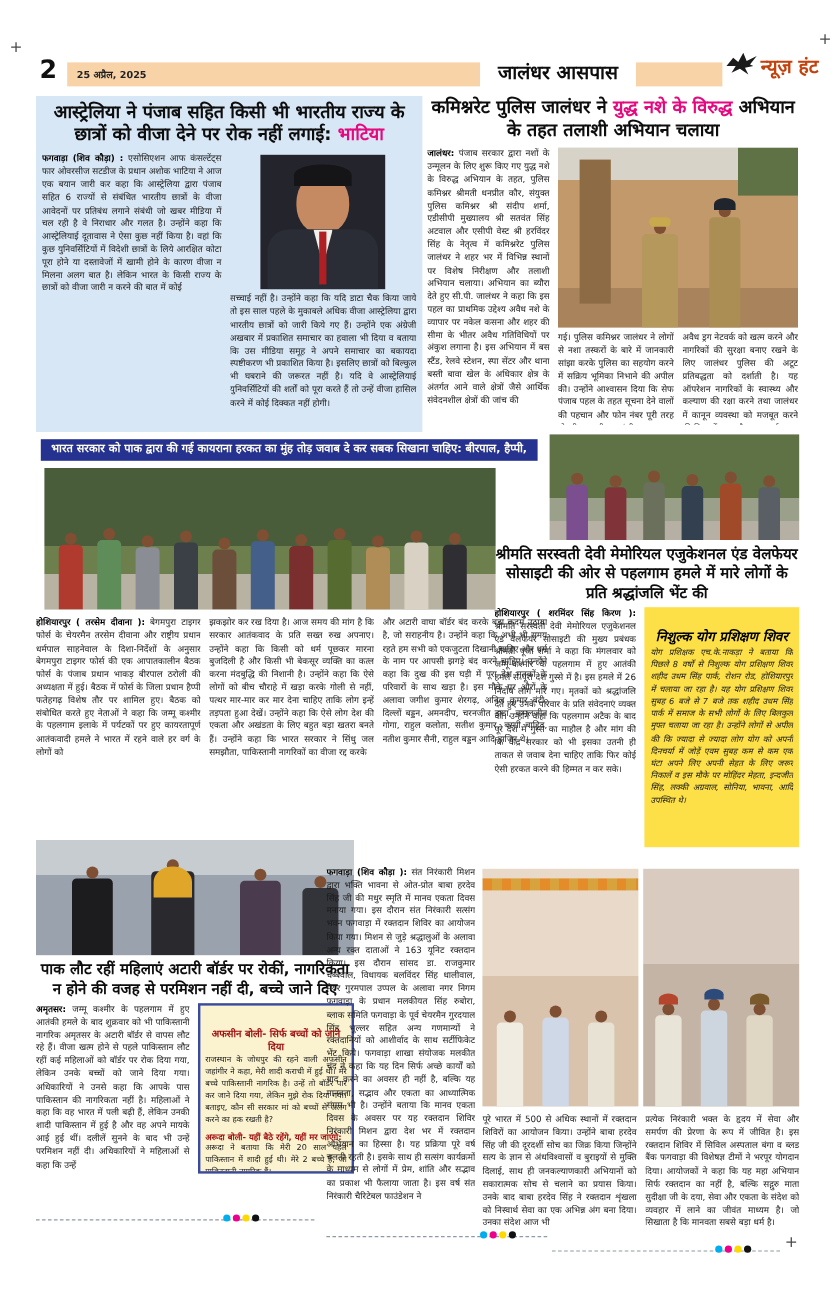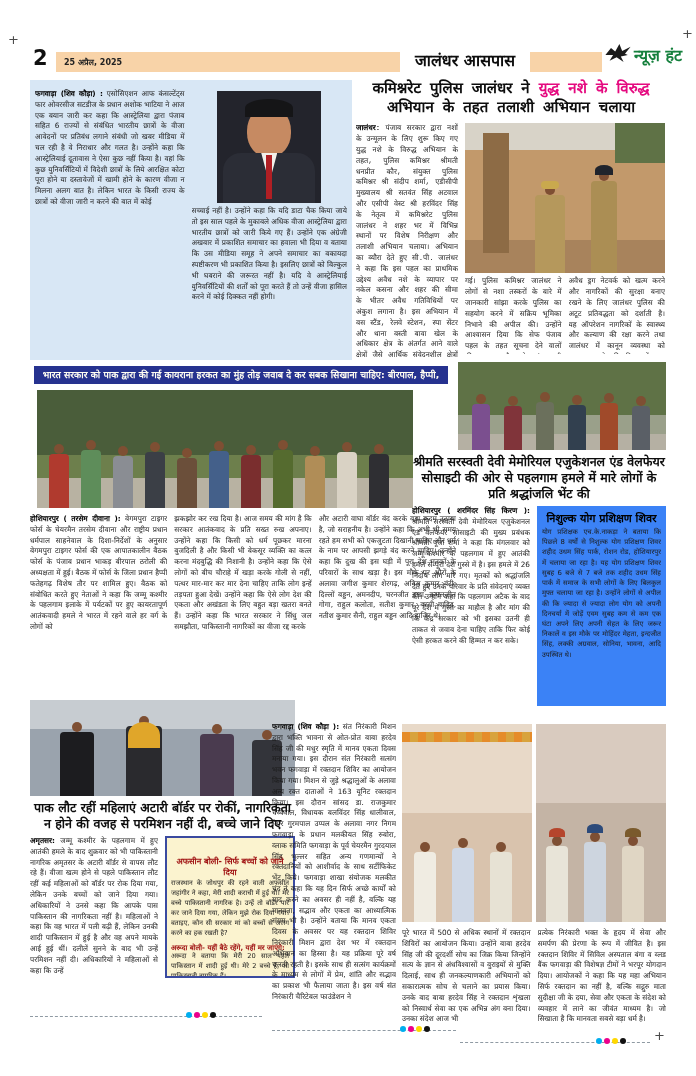--- a/index.html
+++ b/index.html
@@ -6,30 +6,30 @@
   html,body { width:696px; height:1076px; }
   body { background:#ffffff; font-family:"DejaVu Sans","Liberation Sans",sans-serif; position:relative; overflow:hidden; }
   .abs { position:absolute; }
   .reg { position:absolute; color:#4a4a4a; font-size:13px; font-weight:400; }
   
   .strip { position:absolute; background:#f8d3a8; height:20px; top:52px; }
   .pageno { position:absolute; left:33px; top:46px; font-size:21px; font-weight:700; color:#101010; }
   .date { position:absolute; left:64px; top:56px; font-size:8px; font-weight:700; color:#222; }
   .section-title { position:absolute; left:400px; top:49px; width:130px; text-align:center; font-size:16px; font-weight:700; color:#0d0d0d; background:#fff; }
   .logo { position:absolute; left:604px; top:42px; display:flex; align-items:center; gap:2px; }
-  .logo-text { color:#15803d; font-size:16px; font-weight:700; }
+  .logo-text { color:#c2410c; font-size:16px; font-weight:700; }
   
   .hl { font-weight:700; text-align:center; color:#0d0d0d; line-height:1.28; }
   .mag { color:#e5097f; }
   .grn { color:#0e7a35; }
   .bodytext { font-size:7.3px; line-height:1.48; text-align:justify; color:#1b1b1b; overflow:hidden; }
   .bodytext b { color:#000; }
   .cols { display:flex; gap:7px; }
   .navy-strip { background:#26328f; color:#fffdf2; font-weight:700; text-align:center; font-size:9.3px; line-height:18px; height:18px; overflow:hidden; }
-  .box-blue { background:#3b82f6; padding:4px 5px; overflow:hidden; }
+  .box-blue { background:#fde047; padding:16px 5px; overflow:hidden;font-style:italic; }
   .box-yellow { background:#fbf3cf; border:2px solid #3a4aa0; padding:17px 4px; overflow:hidden; }
   .box-title { font-weight:700; text-align:center; overflow:hidden; }
   
   .photo { position:absolute; overflow:hidden; background:#b9b2a6; }
   .fig { position:absolute; bottom:0; border-radius:4px 4px 0 0; }
   .fig::before { content:""; position:absolute; top:-10px; left:50%; margin-left:-5px; width:10px; height:10px; border-radius:50%; background:#7e4f33; }
   
   .rule { position:absolute; border-top:1px dashed #8f9aa3; }
   .dotset { position:absolute; display:flex; gap:2px; }
   .dot { width:6px; height:6px; border-radius:50%; display:inline-block; }
@@ -51,39 +51,42 @@
     <span style="display:inline-block;">
       <svg width="28" height="22" viewBox="0 0 40 30">
           <path d="M2 18 L10 8 L16 13 L22 2 L26 12 L38 6 L30 16 L34 18 L24 20 L28 28 L18 21 L8 26 L13 18 Z" fill="#1b1b1b"></path>
         </svg>
     </span>
     <span class="logo-text">न्यूज़ हंट</span>
   </div>
 </div>
 
 <div class="abs" style="left:30px; top:80px; width:322px; height:280px; background:#d8e7f5; padding:4px 5px;">
+  <div class="hl" style="font-size:15px;">
+    <span>आस्ट्रेलिया ने पंजाब सहित किसी भी भारतीय राज्य के छात्रों को वीजा देने पर रोक नहीं लगाई: </span><span class="mag">भाटिया</span>
+  </div>
   <div class="cols" style="margin-top:5px; height:224px;">
     <p class="bodytext" style="width:150px; height:224px;">
       <b>फगवाड़ा (शिव कौड़ा) :</b>
       <span>एसोसिएशन आफ कंसल्टेंट्स फार ओवरसीज सटडीज के प्रधान अशोक भाटिया ने आज एक बयान जारी कर कहा कि आस्ट्रेलिया द्वारा पंजाब सहित 6 राज्यों से संबंधित भारतीय छात्रों के वीजा आवेदनों पर प्रतिबंध लगाने संबंधी जो खबर मीडिया में चल रही है वे निराधार और गलत है। उन्होंने कहा कि आस्ट्रेलियाई दूतावास ने ऐसा कुछ नहीं किया है। वहां कि कुछ युनिवर्सिटियों में विदेशी छात्रों के लिये आरक्षित कोटा पूरा होने या दस्तावेजों में खामी होने के कारण वीजा न मिलना अलग बात है। लेकिन भारत के किसी राज्य के छात्रों को वीजा जारी न करने की बात में कोई</span>
     </p>
     <div style="width:156px;">
       <div class="photo" style="position:relative; width:104px; height:112px; margin:2px auto 3px auto; background:#23242c;">
         <div class="abs" style="left:30px; top:14px; width:44px; height:52px; border-radius:50% 50% 46% 46%; background:#c68a62;"></div>
         <div class="abs" style="left:28px; top:8px; width:48px; height:18px; border-radius:50% 50% 0 0; background:#151517;"></div>
         <div class="abs" style="left:6px; top:62px; width:92px; height:50px; border-radius:18px 18px 0 0; background:#2b2d36;"></div>
         <div class="abs" style="left:44px; top:62px; width:16px; height:30px; background:#f2f0ea; clip-path:polygon(0 0,100% 0,50% 100%);"></div>
         <div class="abs" style="left:49px; top:64px; width:6px; height:44px; background:#b01f24;"></div>
       </div>
       <p class="bodytext" style="height:106px;">सच्चाई नहीं है। उन्होंने कहा कि यदि डाटा चैक किया जाये तो इस साल पहले के मुकाबले अधिक वीजा आस्ट्रेलिया द्वारा भारतीय छात्रों को जारी किये गए हैं। उन्होंने एक अंग्रेजी अखबार में प्रकाशित समाचार का हवाला भी दिया व बताया कि उस मीडिया समूह ने अपने समाचार का बकायदा स्पष्टीकरण भी प्रकाशित किया है। इसलिए छात्रों को बिल्कुल भी घबराने की जरूरत नहीं है। यदि वे आस्ट्रेलियाई युनिवर्सिटियों की शर्तों को पूरा करते हैं तो उन्हें वीजा हासिल करने में कोई दिक्कत नहीं होगी।</p>
     </div>
   </div>
 </div>
 
-<div class="abs" style="left:356px; top:80px; width:310px; height:280px;font-family:Liberation Mono, monospace;">
+<div class="abs" style="left:356px; top:80px; width:310px; height:280px;">
   <div class="hl" style="font-size:15px;">
     <span>कमिश्नरेट पुलिस जालंधर ने </span><span class="mag">युद्ध नशे के विरुद्ध</span><span> अभियान के तहत तलाशी अभियान चलाया</span>
   </div>
   <div class="cols" style="margin-top:5px; height:234px;">
     <p class="bodytext" style="width:102px; height:234px;">
       <b>जालंधर:</b>
       <span>पंजाब सरकार द्वारा नशों के उन्मूलन के लिए शुरू किए गए युद्ध नशे के विरुद्ध अभियान के तहत, पुलिस कमिश्नर श्रीमती धनप्रीत कौर, संयुक्त पुलिस कमिश्नर श्री संदीप शर्मा, एडीसीपी मुख्यालय श्री सतवंत सिंह अटवाल और एसीपी वेस्ट श्री हरविंदर सिंह के नेतृत्व में कमिश्नरेट पुलिस जालंधर ने शहर भर में विभिन्न स्थानों पर विशेष निरीक्षण और तलाशी अभियान चलाया। अभियान का ब्यौरा देते हुए सी.पी. जालंधर ने कहा कि इस पहल का प्राथमिक उद्देश्य अवैध नशे के व्यापार पर नकेल कसना और शहर की सीमा के भीतर अवैध गतिविधियों पर अंकुश लगाना है। इस अभियान में बस स्टैंड, रेलवे स्टेशन, स्पा सेंटर और थाना बस्ती बावा खेल के अधिकार क्षेत्र के अंतर्गत आने वाले क्षेत्रों जैसे आर्थिक संवेदनशील क्षेत्रों की जांच की</span>
     </p>
     <div style="width:200px;">
       <div class="photo" style="position:relative; width:200px; height:150px; background:linear-gradient(#d8d3c8 0 18%, #c2996b 18% 78%, #a8835c 78% 100%);">

